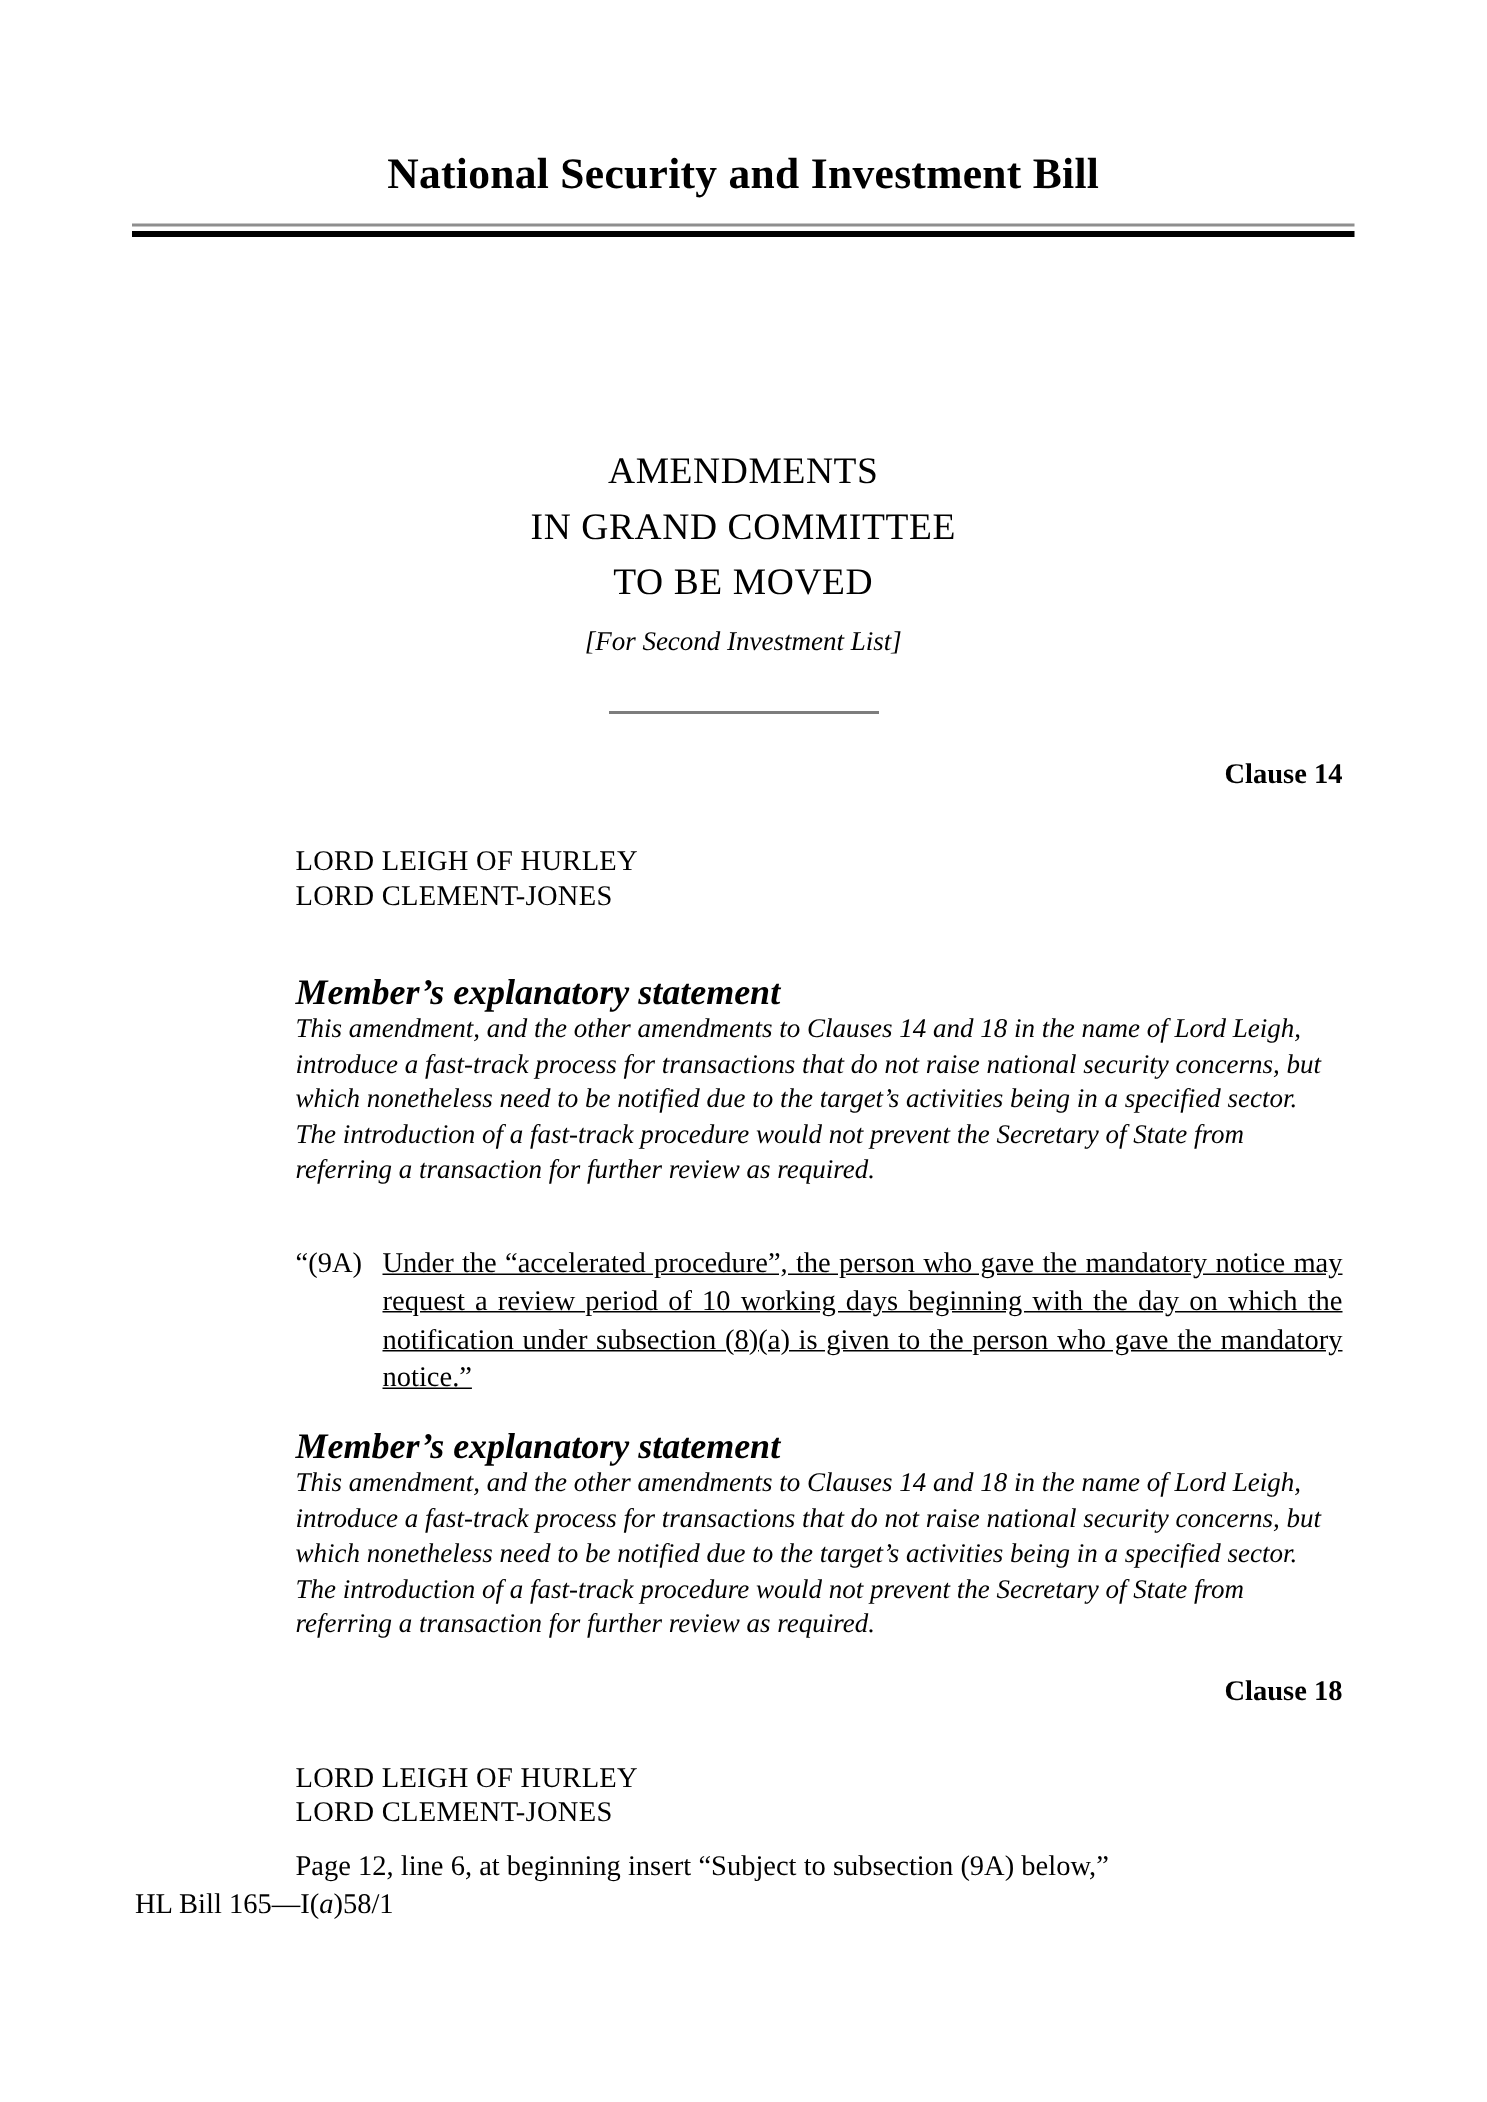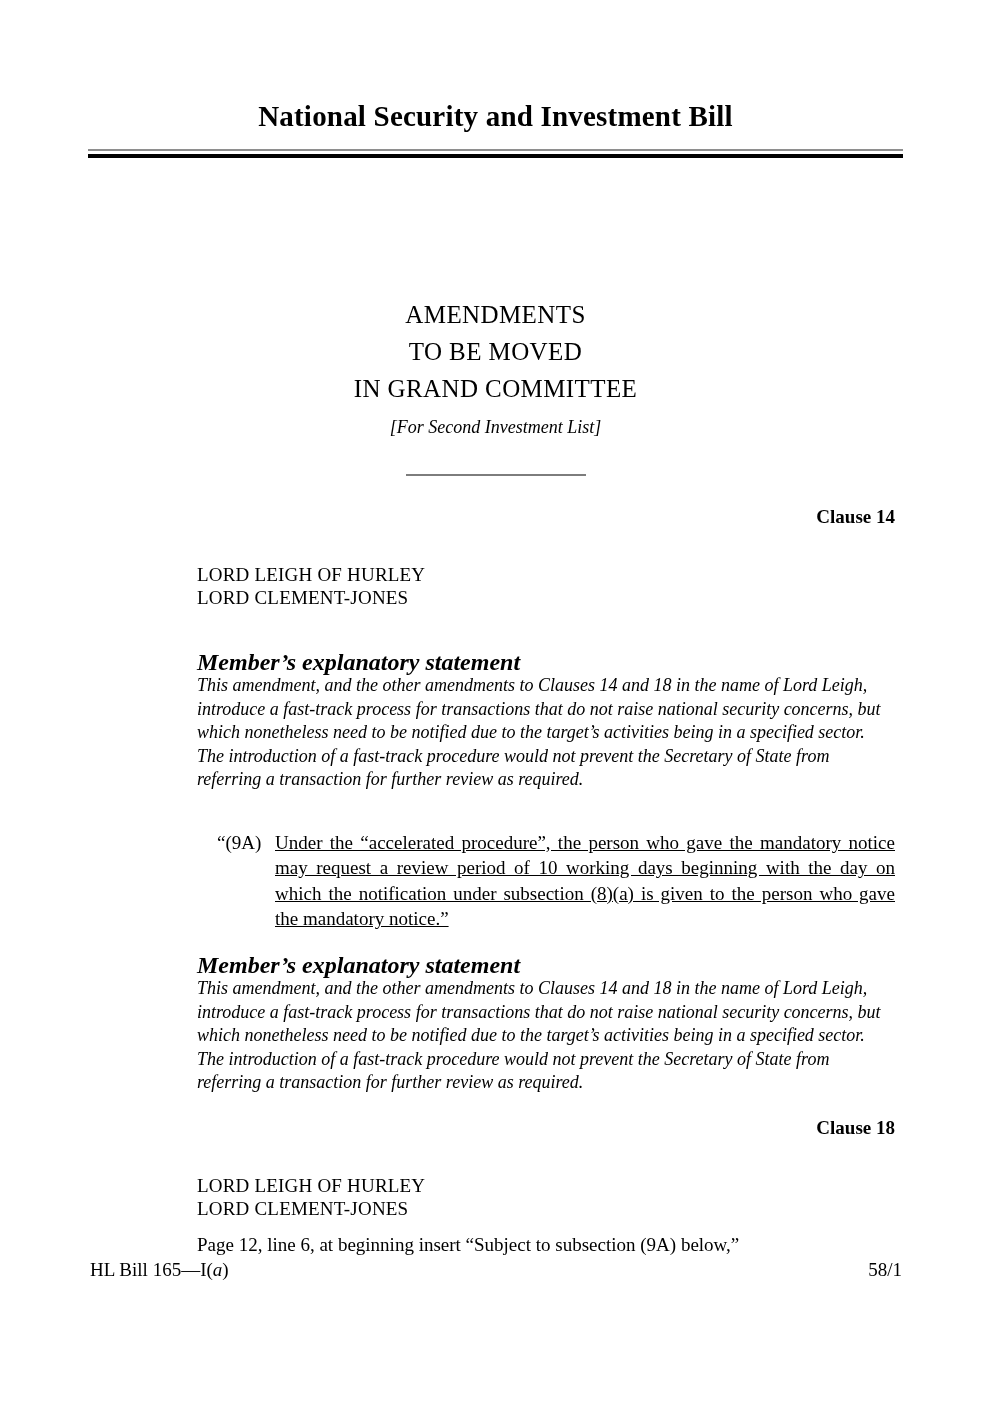--- a/index.html
+++ b/index.html
@@ -114,21 +114,20 @@
   .amendment-line {
     font-size: 19px;
     line-height: 25px;
   }
 
   .amendment-quote {
     display: flex;
     align-items: flex-start;
     font-size: 19px;
     line-height: 25.5px;
-    margin-left: 20px;
   }
   .amendment-quote .marker {
     flex: 0 0 58px;
     white-space: nowrap;
   }
   .amendment-quote .qbody {
     flex: 1 1 auto;
     text-align: justify;
     text-justify: inter-word;
     hyphens: none;
@@ -158,45 +157,43 @@
   .sp-30 { height: 30px; }
   .sp-22 { height: 22px; }
 
   
   .footer {
     position: absolute;
     left: 90px;
     top: 1258px;
     width: 812px;
     display: flex;
-    justify-content: space-between;
     align-items: baseline;
     font-size: 19px;
     line-height: 24px;
-    gap: 20px;
   }
   .footer .ital { font-style: italic; }
 </style>
 </head>
 <body>
 
 <div class="page">
 
   <div class="masthead">
     <h1 class="doc-title">National Security and Investment Bill</h1>
     <div class="rule-double">
       <div class="thin"></div>
       <div class="thick"></div>
     </div>
   </div>
 
   <div class="frontmatter">
     <div class="fm-line">AMENDMENTS</div>
+    <div class="fm-line">IN GRAND COMMITTEE</div>
     <div class="fm-line">TO BE MOVED</div>
-    <div class="fm-line">IN GRAND COMMITTEE</div>
     <div class="fm-bracket">[For Second Investment List]</div>
     <div class="short-rule"></div>
   </div>
 
   <div class="content">
 
     <div>
 
       <div class="clause-heading">Clause 14</div>
 

